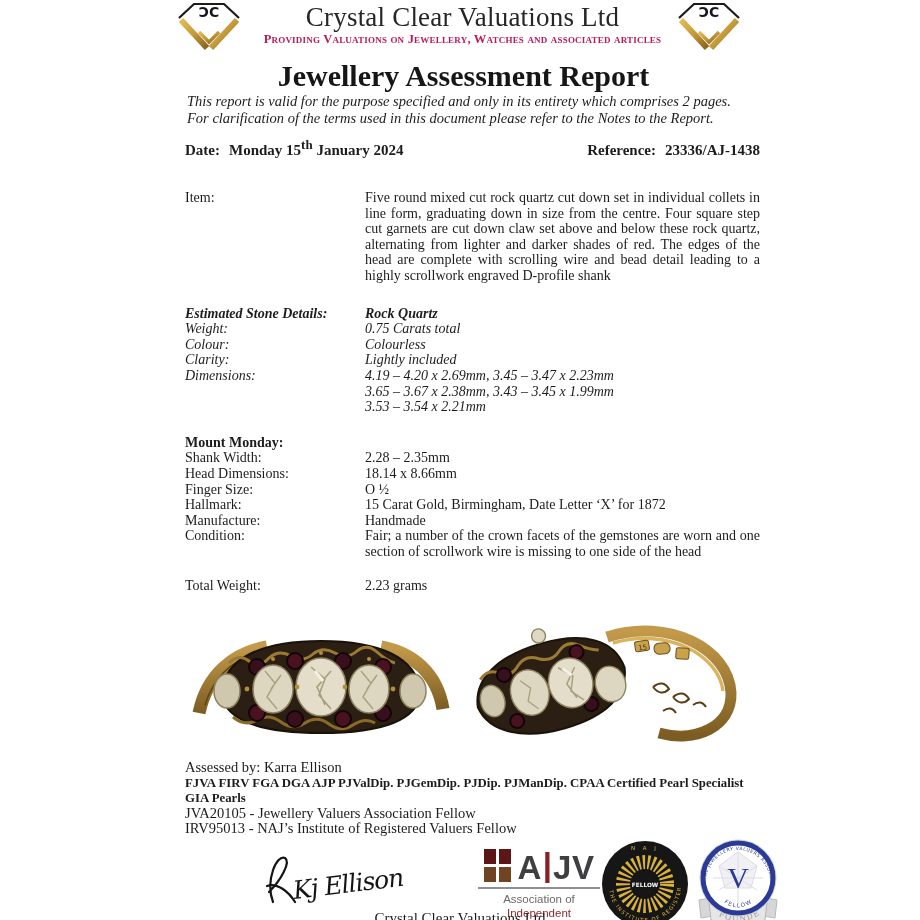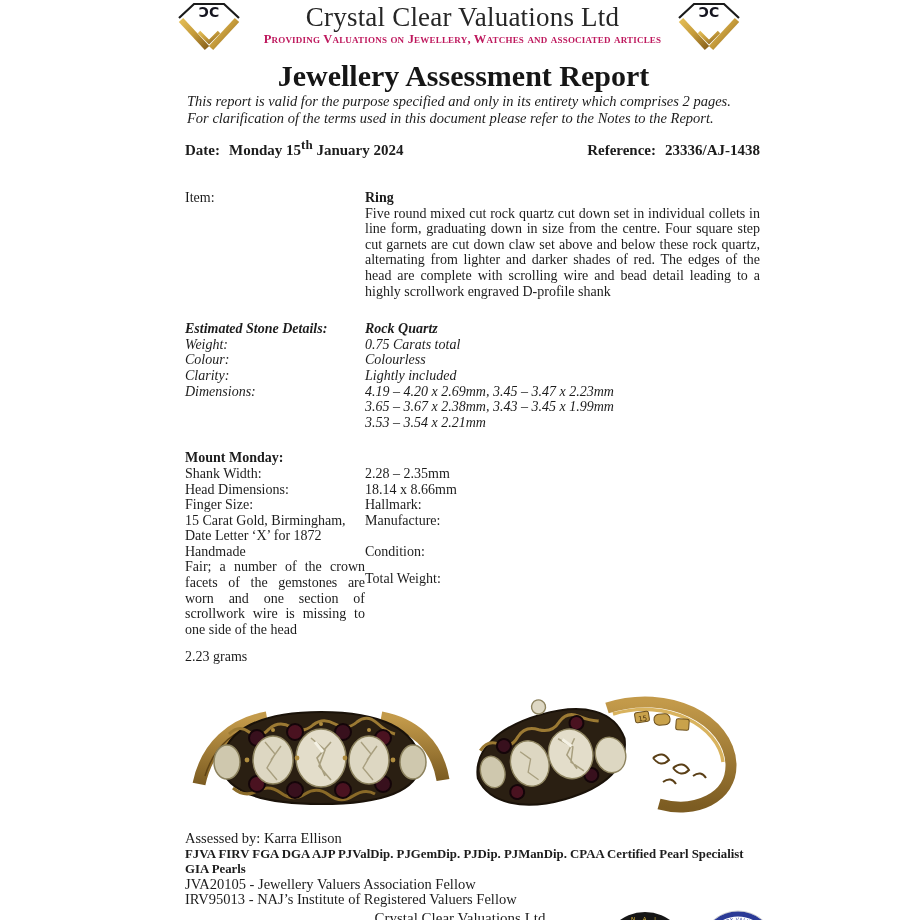--- a/index.html
+++ b/index.html
@@ -27,21 +27,21 @@
 
   .detail-grid{display:grid;grid-template-columns:180px 395px;font-size:14px;line-height:15.6px;}
   .detail-grid .lab{font-weight:normal;}
   .bold{font-weight:bold;}
   .justify{text-align:justify;}
   .preline{white-space:pre-line;}
 
   .sec-item{margin-top:31px;}
   .sec-stone{margin-top:22px;font-style:italic;}
   .sec-mount{margin-top:20px;}
-  .tw-gap{margin-top:12px;}
+  .tw-gap{margin-top:19px;}
 
   .photos{margin-top:7px;height:152px;display:flex;}
   .photo{flex:none;}
 
   .assessor{margin-top:6px;}
   .assessed-by{font-size:14.5px;line-height:17px;}
   .credentials{font-size:12.8px;font-weight:bold;line-height:15px;}
   .membership{font-size:14.5px;line-height:15px;}
 
   .sig-row{position:relative;height:92px;margin-top:2px;}
@@ -104,21 +104,20 @@
       <span class="lbl">Date:</span><span>Monday 15</span><sup>th</sup><span> January 2024</span>
     </div>
     <div>
       <span class="lbl">Reference:</span><span>23336/AJ-1438</span>
     </div>
   </div>
 
   <div class="detail-grid sec-item">
     <div class="lab bold">Item:</div>
     <div>
-      <div class="bold">Ring</div>
       <div class="justify">Five round mixed cut rock quartz cut down set in individual collets in line form, graduating down in size from the centre.  Four square step cut garnets are cut down claw set above and below these rock quartz, alternating from lighter and darker shades of red.  The edges of the head are complete with scrolling wire and bead detail leading to a highly scrollwork engraved D-profile shank</div>
     </div>
   </div>
 
   <div class="detail-grid sec-stone">
     <div class="bold">Estimated Stone Details:</div>
     <div class="bold">Rock Quartz</div>
 
     <div>Weight:</div>
     <div>0.75 Carats total</div>
@@ -133,20 +132,21 @@
   </div>
 
   <div class="detail-grid sec-mount">
     <div class="bold">Mount Monday:</div>
     <div></div>
     <div>Shank Width:</div>
     <div>2.28 – 2.35mm</div>
     <div>Head Dimensions:</div>
     <div>18.14 x 8.66mm</div>
     <div>Finger Size:</div>
+    <div>O ½</div>
     <div>Hallmark:</div>
     <div>15 Carat Gold, Birmingham, Date Letter ‘X’ for 1872</div>
     <div>Manufacture:</div>
     <div>Handmade</div>
     <div>Condition:</div>
     <div class="justify">Fair; a number of the crown facets of the gemstones are worn and one section of scrollwork wire is missing to one side of the head</div>
     <div class="tw-gap">Total Weight:</div>
     <div class="tw-gap">2.23 grams</div>
   </div>
 

